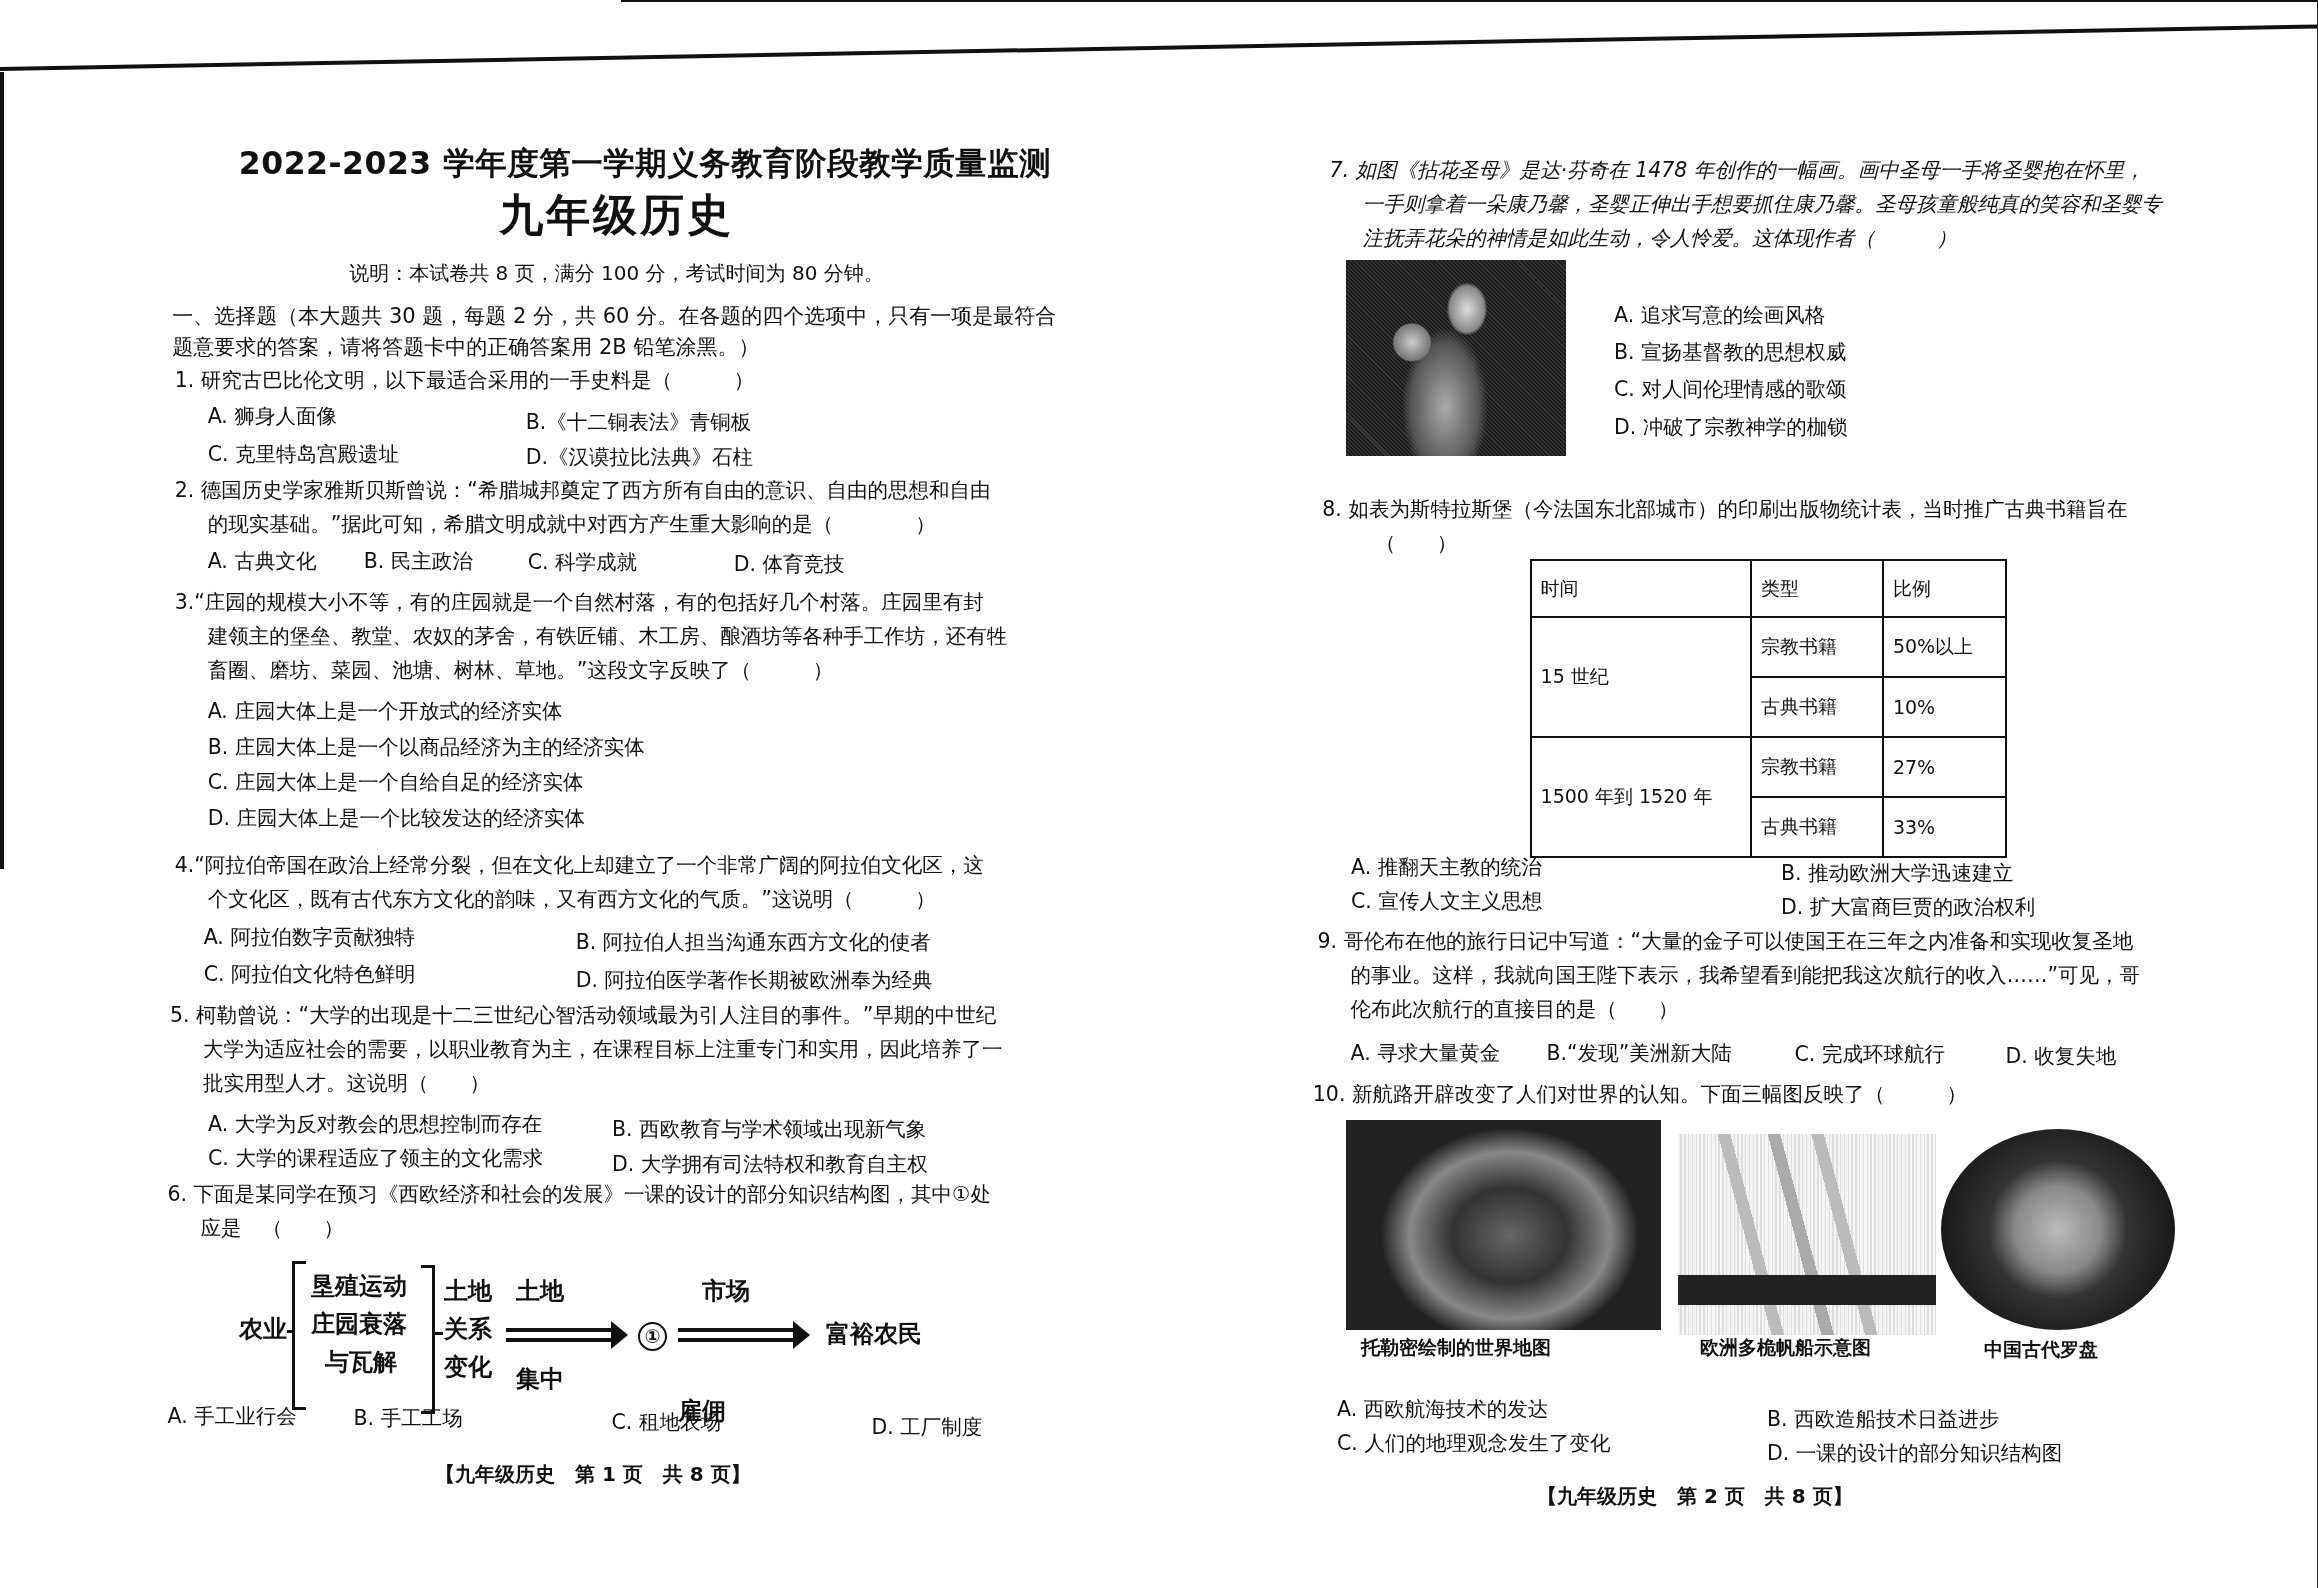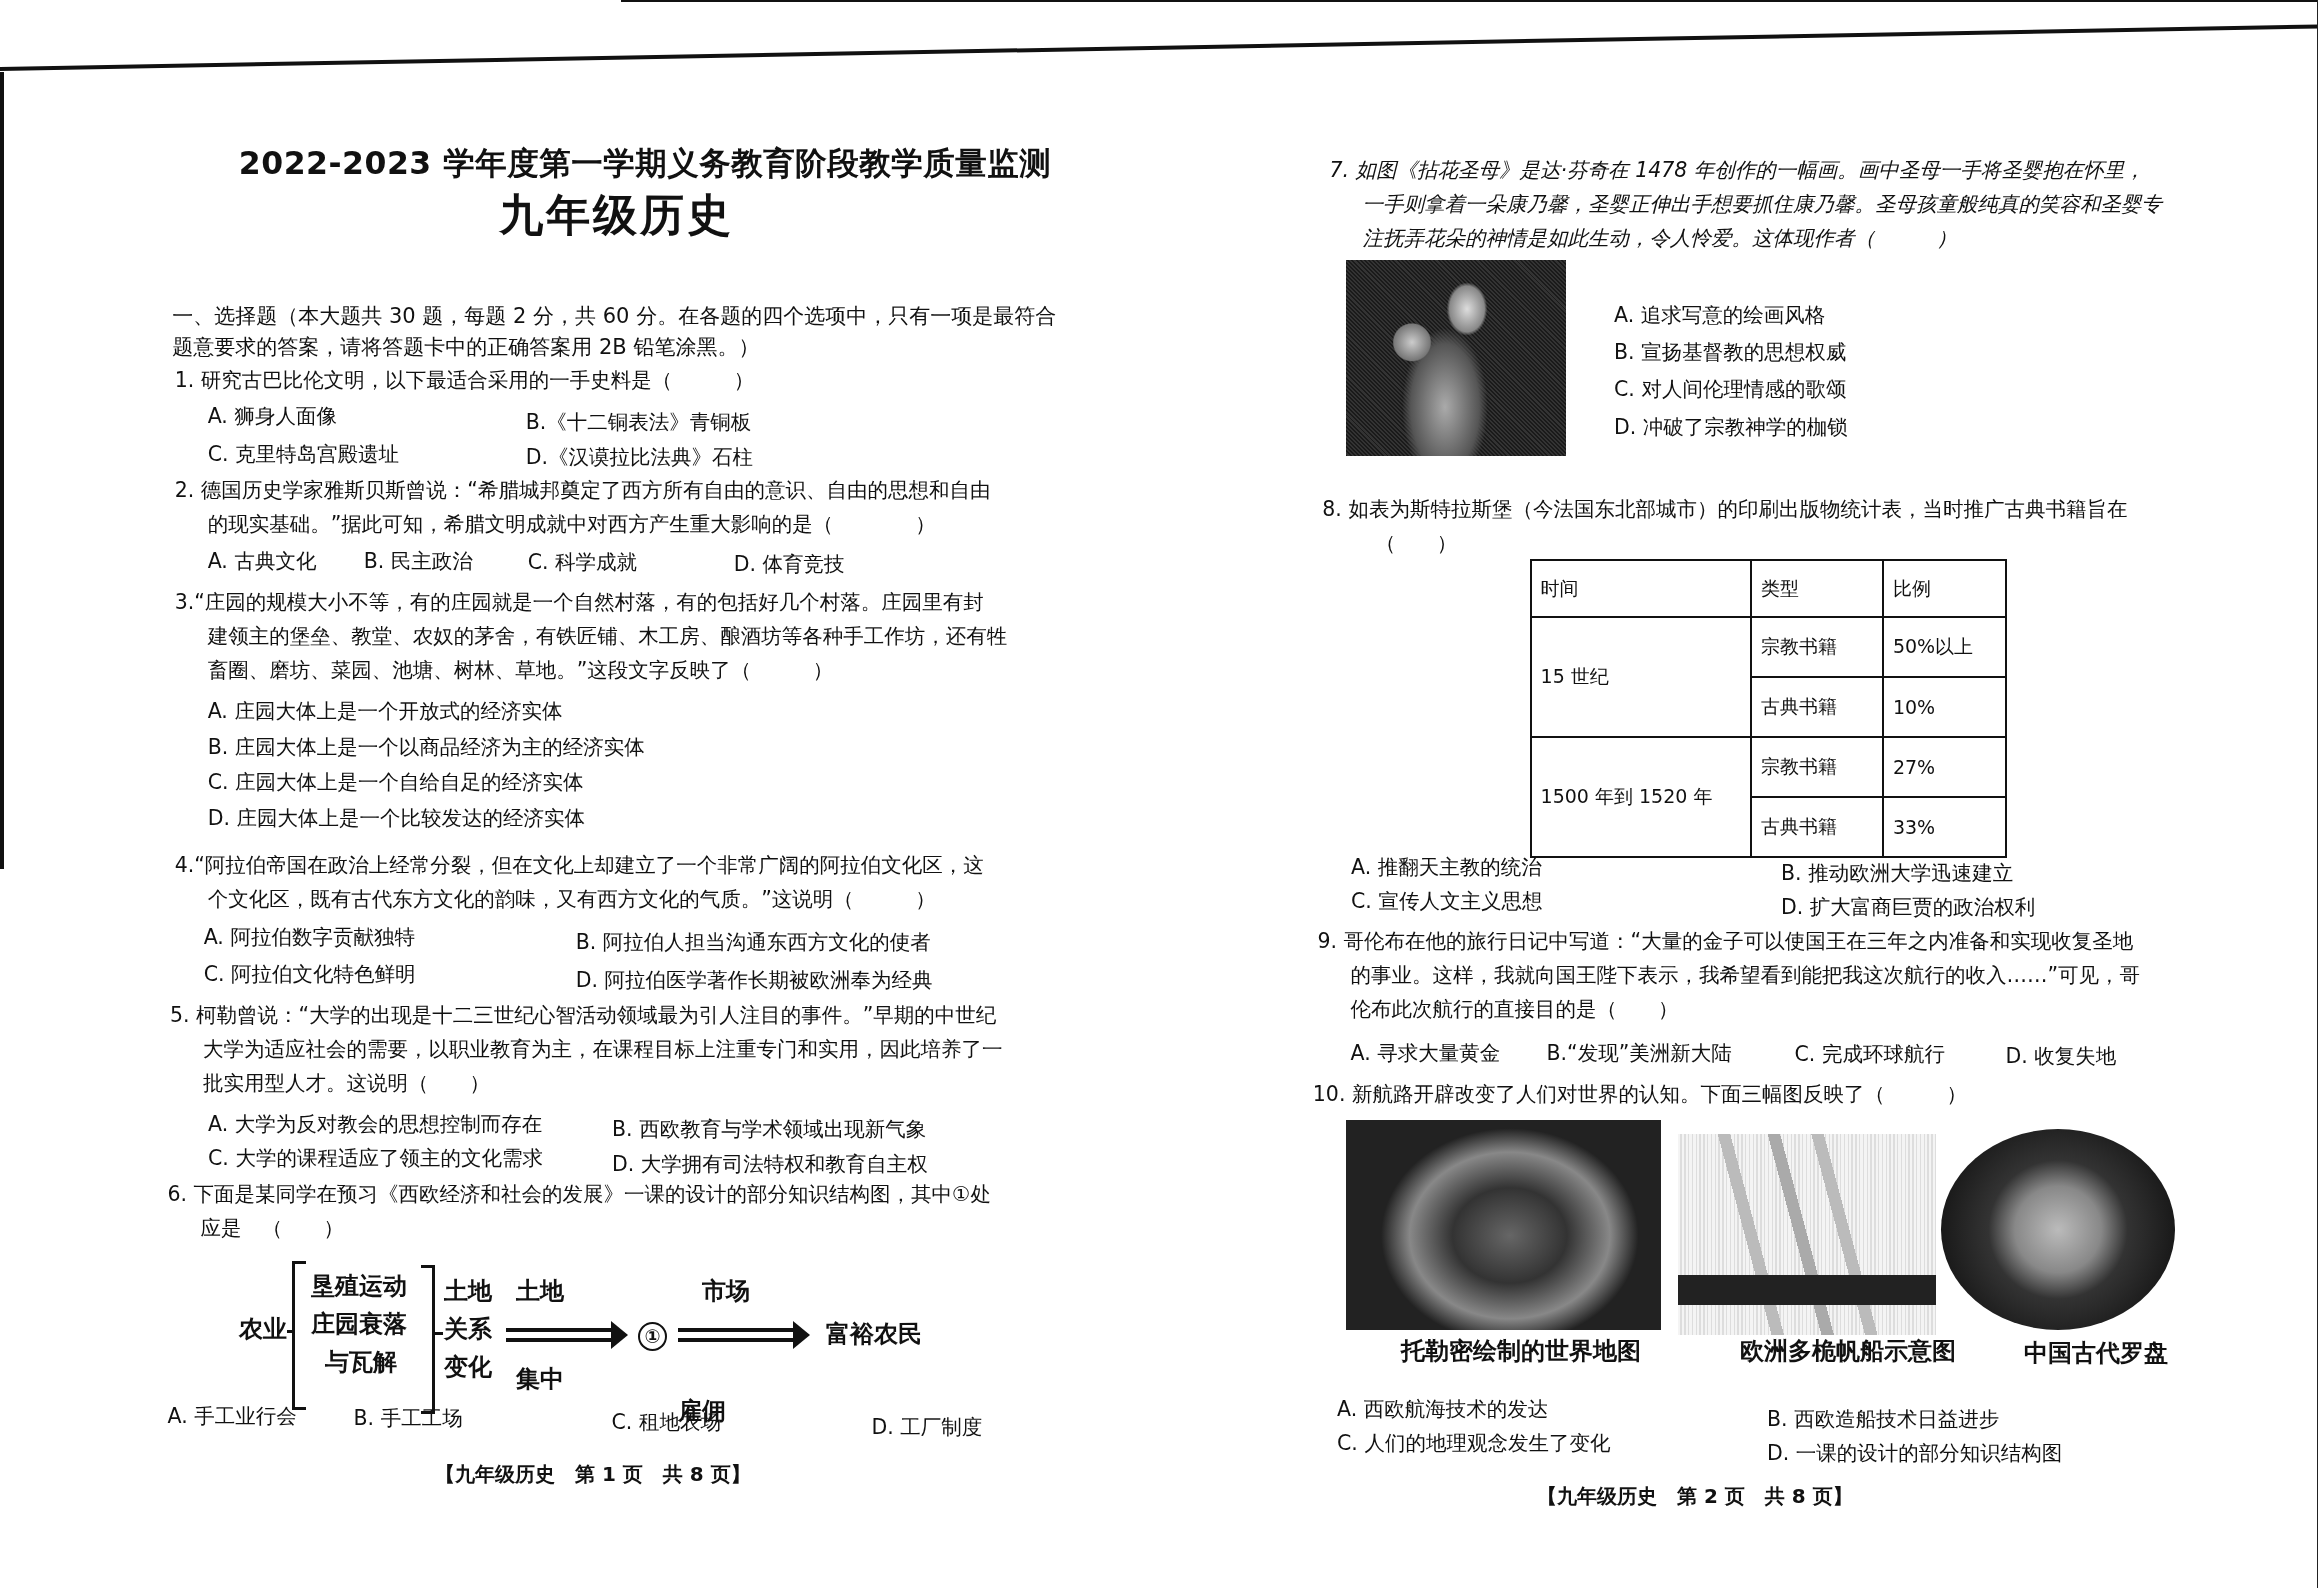--- a/index.html
+++ b/index.html
@@ -50,36 +50,37 @@
     repeating-linear-gradient(45deg, #1a1a1a 0 1.4px, #333 1.4px 2.9px); }
   .photo-map { background:
     radial-gradient(ellipse 143px 119px at 52% 55%, #666 0%, #333 40%, #888 70%, #222 90%),
     repeating-linear-gradient(60deg, #222 0 1.9px, #777 1.9px 3.8px); }
   .photo-ship { background:
     linear-gradient(to bottom, transparent 0 70%, #222 70% 85%, transparent 85%),
     linear-gradient(75deg, transparent 30%, #bbb 30% 34%, transparent 34% 46%, #aaa 46% 50%, transparent 50% 60%, #bbb 60% 64%, transparent 64%),
     repeating-linear-gradient(90deg, #f4f4f4 0 2.4px, #ddd 2.4px 3.8px); }
   .photo-compass { border-radius:50%; background:
     radial-gradient(circle at 50% 50%, #bbb 0%, #888 28%, #333 45%, #1a1a1a 75%); }
-  .caption { position:absolute; font-size:24px; font-weight:bold; white-space:nowrap;margin-left:40px; }
+  .caption { position:absolute; font-size:19px; font-weight:bold; white-space:nowrap; }
 
   table.stats { position:absolute; border-collapse:collapse; font-size:19px; }
   table.stats td { border:2.4px solid #111; padding:0 8.6px; vertical-align:middle; }
 </style>
 </head>
 <body>
 
 <div class="scan-line-top2"></div>
 <div class="scan-line-top"></div>
 <div class="scan-edge-left"></div>
 <div class="scan-edge-right"></div>
 
 <div class="page page-left">
   <div class="exam-title">2022-2023 学年度第一学期义务教育阶段教学质量监测</div>
   <div class="subject-title">九年级历史</div>
+  <div class="instructions">说明：本试卷共 8 页，满分 100 分，考试时间为 80 分钟。</div>
   <div class="section-head">一、选择题（本大题共 30 题，每题 2 分，共 60 分。在各题的四个选项中，只有一项是最符合题意要求的答案，请将答题卡中的正确答案用 2B 铅笔涂黑。）</div>
 
   <div class="q" style="left:16.7px; top:363px; width:898px; height:110px;">
     <div class="stem">
       <span>1.</span>
       <span>研究古巴比伦文明，以下最适合采用的一手史料是（　　　）</span>
     </div>
     <div class="opt" style="left:33px; top:36px;"><span>A.</span> <span>狮身人面像</span></div>
     <div class="opt" style="left:351px; top:42px;"><span>B.</span><span>《十二铜表法》青铜板</span></div>
     <div class="opt" style="left:33px; top:74px;"><span>C.</span> <span>克里特岛宫殿遗址</span></div>

